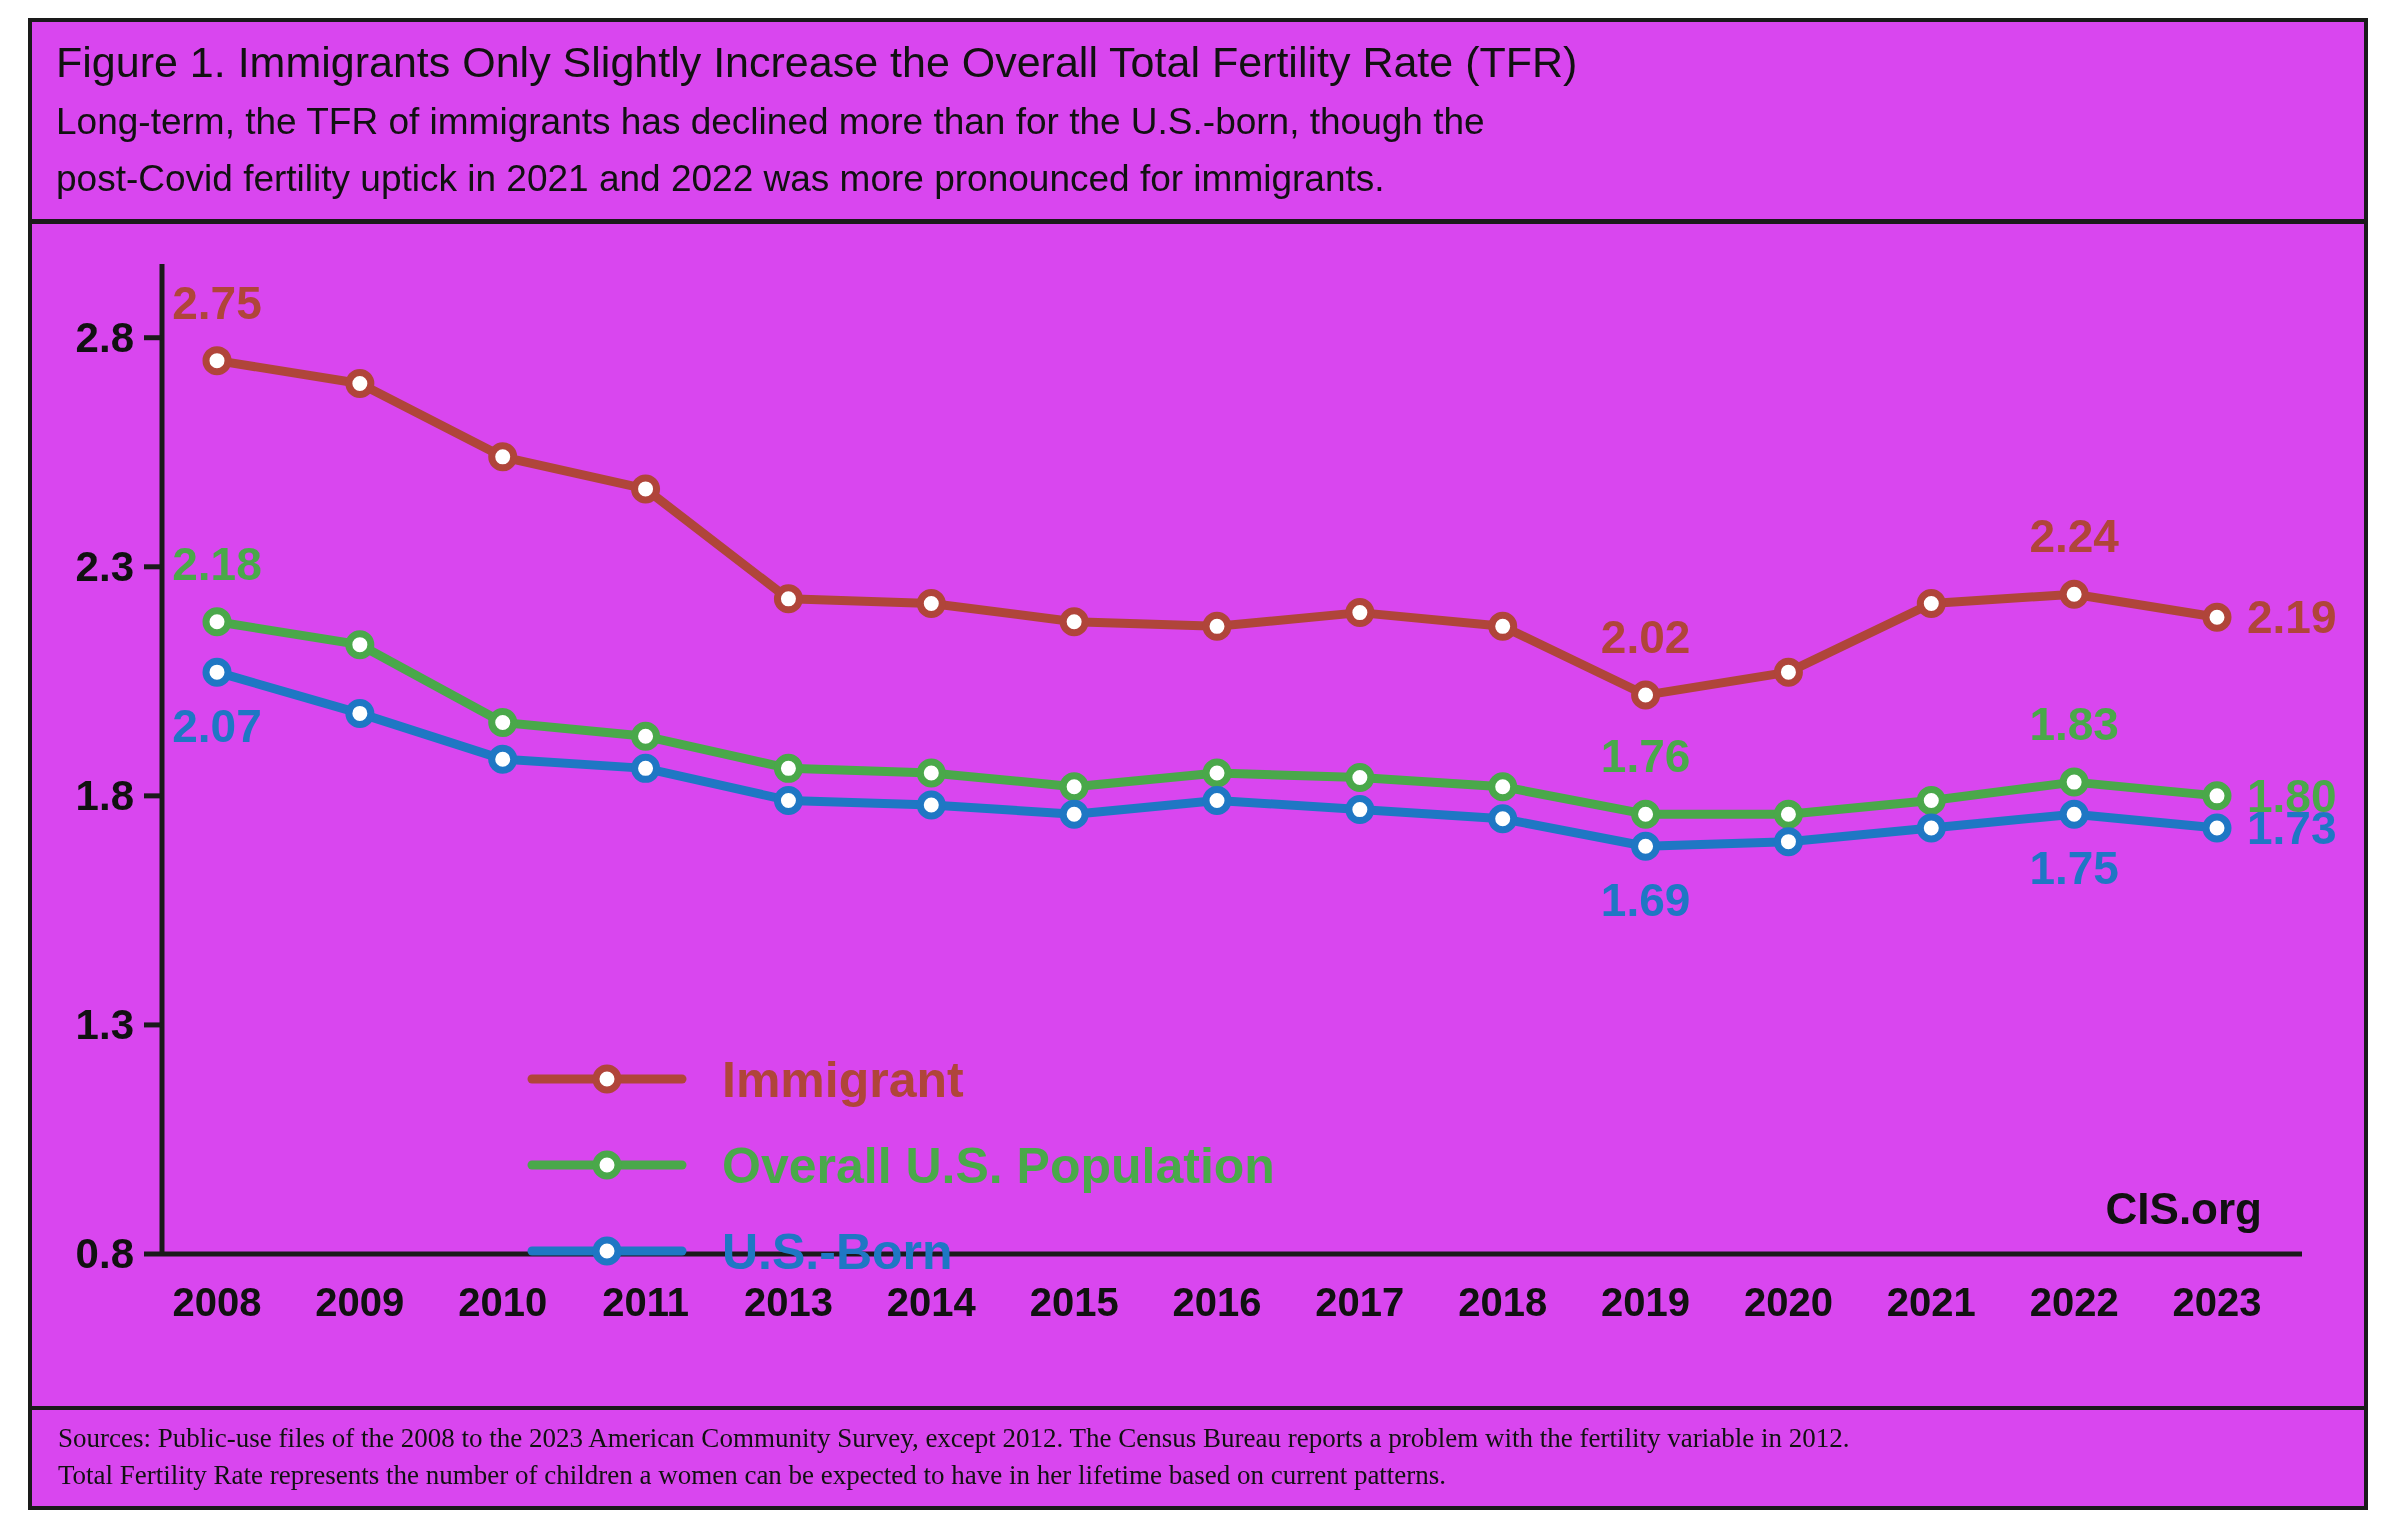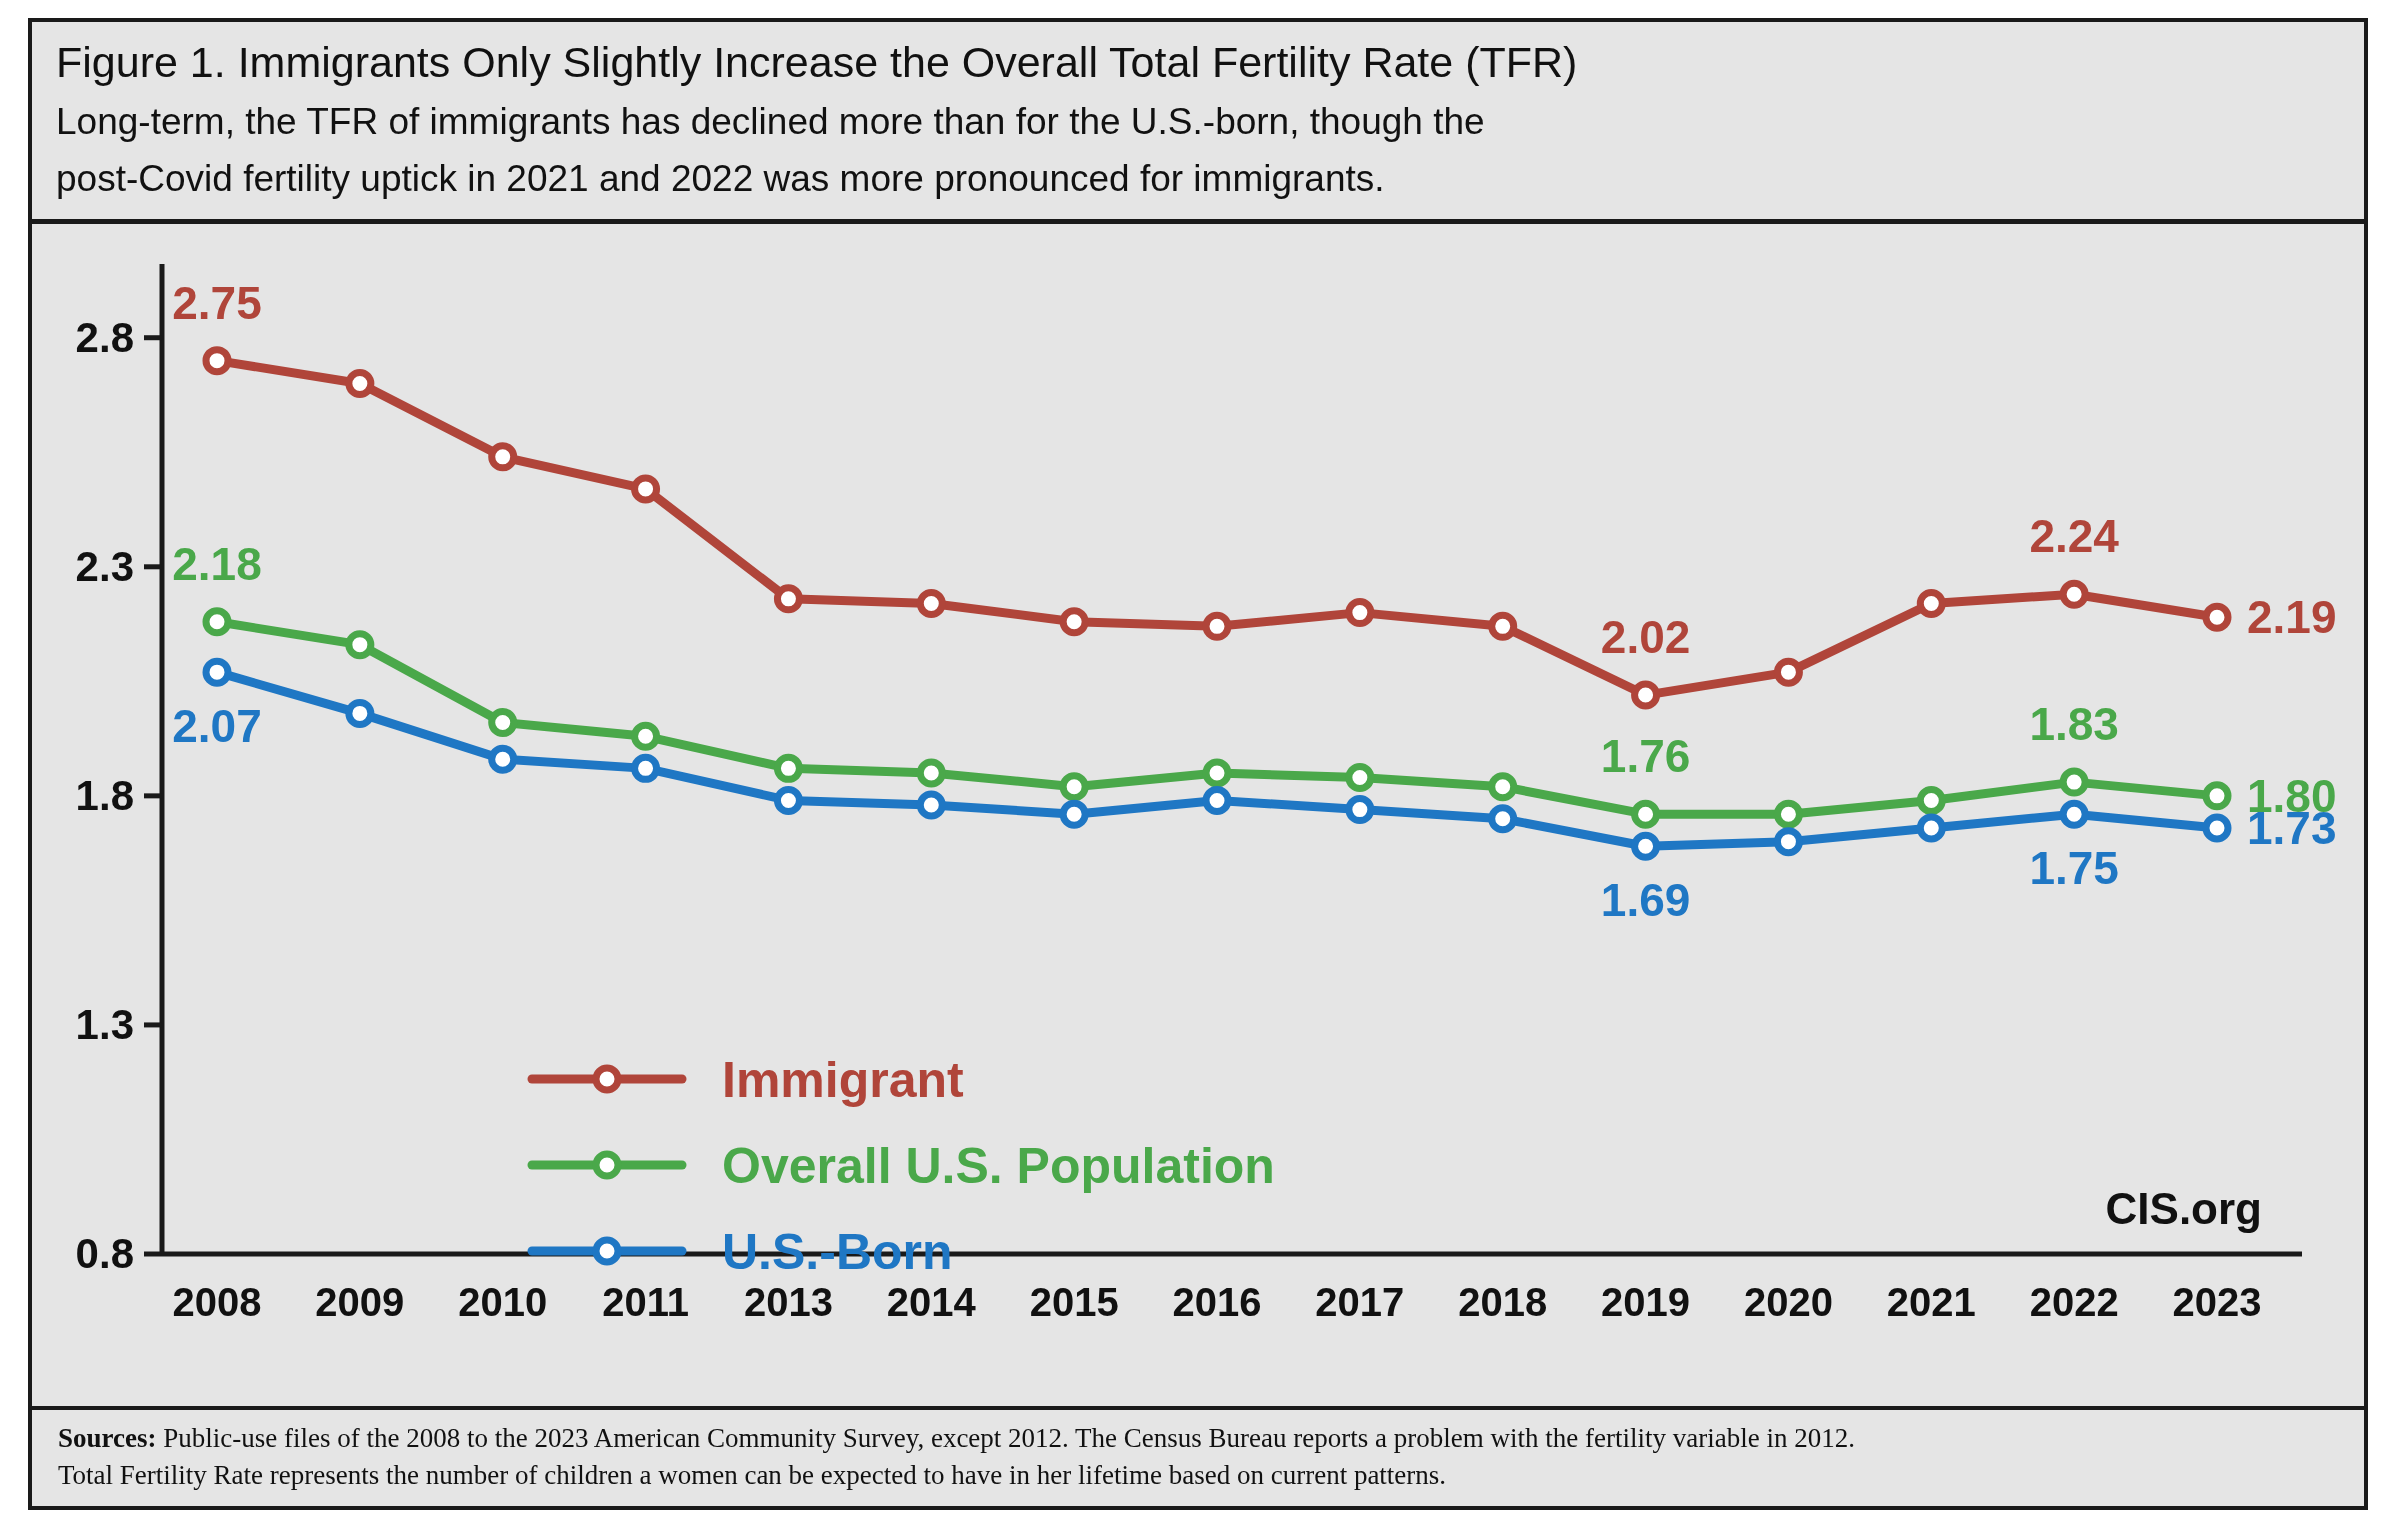--- a/index.html
+++ b/index.html
@@ -15,21 +15,21 @@
     overflow: hidden;
   }
   .figure {
     position: absolute;
     left: 28px;
     top: 18px;
     width: 2340px;
     height: 1492px;
     border: 4px solid #1a1a1a;
     box-sizing: border-box;
-    background: #e5e5e5;
+    background: #d946ef;
   }
   .header {
     padding: 16px 24px 10px 24px;
   }
   .title {
     font-size: 43px;
     line-height: 1.14;
     color: #111;
     white-space: nowrap;
   }
@@ -64,21 +64,21 @@
     background: #1a1a1a;
     margin: 0 0 10px 0;
   }
   .sources {
     font-family: "Liberation Serif", serif;
     font-size: 27px;
     line-height: 1.38;
     padding: 0 26px 12px 26px;
     color: #111;
   }
-  .sources b { font-weight: bold; }
+  .sources b { font-weight: normal; }
 </style>
 </head>
 <body>
 
 <div class="figure">
 
   <div class="header">
     <div class="title">Figure 1. Immigrants Only Slightly Increase the Overall Total Fertility Rate (TFR)</div>
     <div class="subtitle">Long-term, the TFR of immigrants has declined more than for the U.S.-born, though the</div>
     <div class="subtitle">post-Covid fertility uptick in 2021 and 2022 was more pronounced for immigrants.</div>

